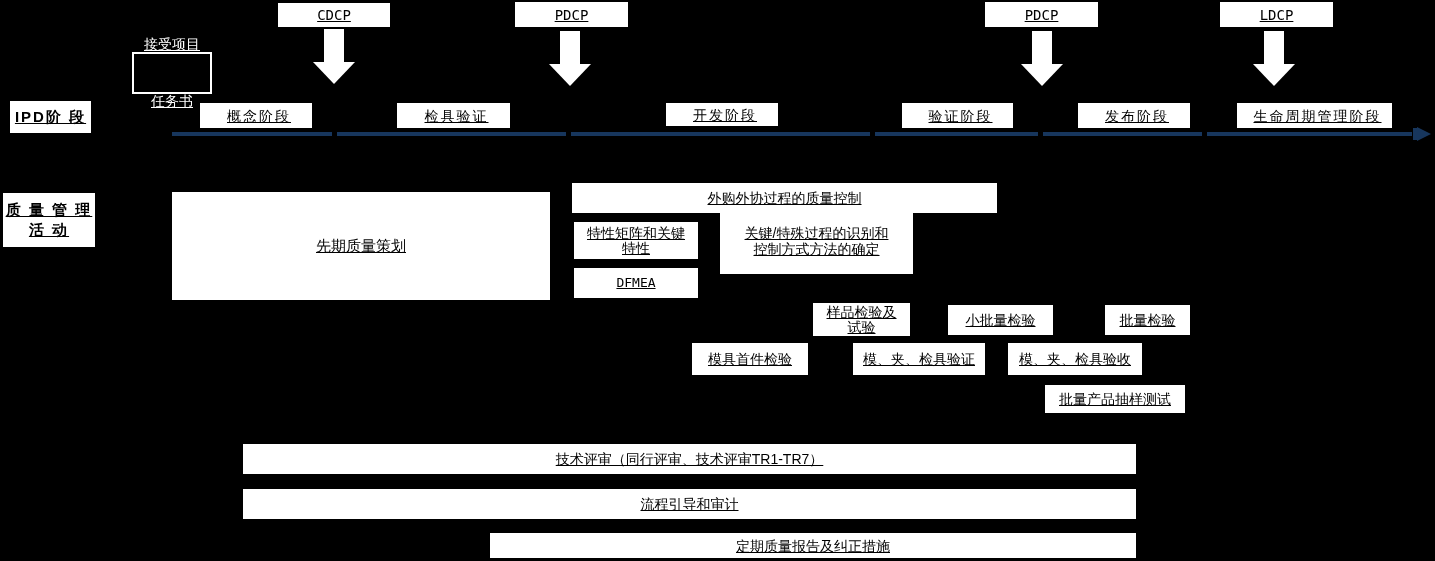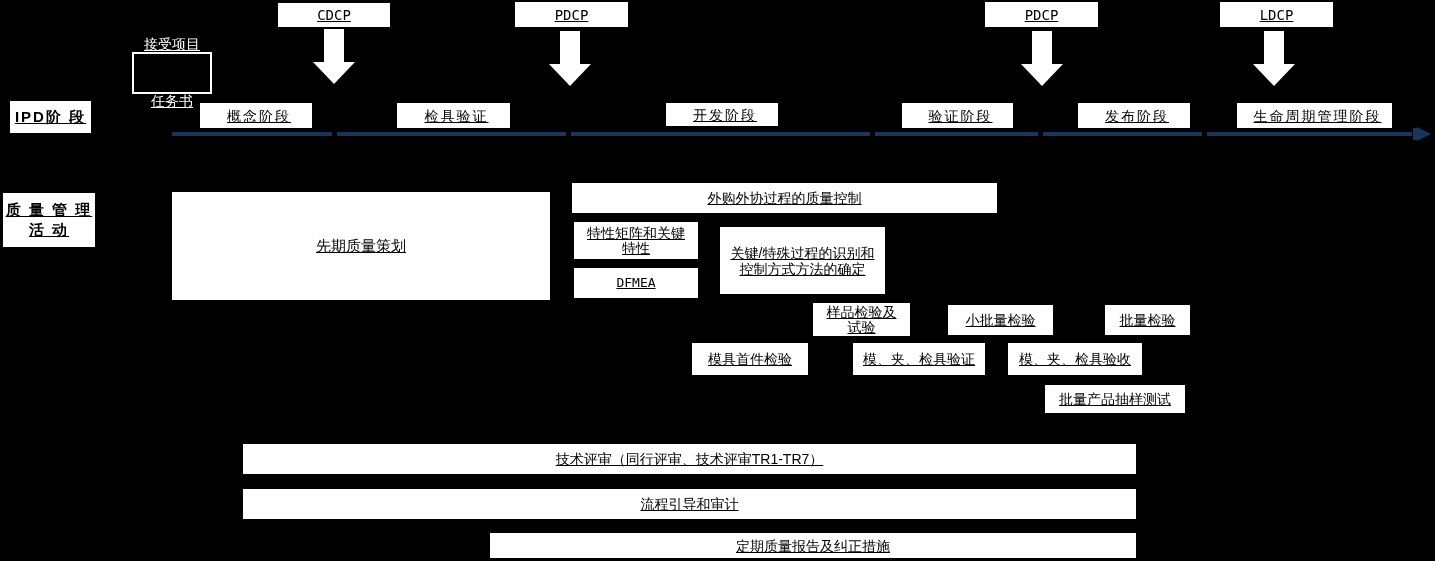--- a/index.html
+++ b/index.html
@@ -80,21 +80,21 @@
 
   <div class="box big" style="left:172px;top:192px;width:378px;height:108px">先期质量策划</div>
 
   <div class="box" style="left:572px;top:183px;width:425px;height:30px">外购外协过程的质量控制</div>
 
   <div class="box tight" style="left:574px;top:222px;width:124px;height:37px">
     <span>特性矩阵和关键</span>
     <span>特性</span>
   </div>
 
-  <div class="box" style="left:720px;top:227px;width:165px;height:67px">
+  <div class="box" style="left:720px;top:207px;width:193px;height:67px">
     <span>关键/特殊过程的识别和</span>
     <span>控制方式方法的确定</span>
   </div>
 
   <div class="box mono" style="left:574px;top:268px;width:124px;height:30px;font-size:13px">DFMEA</div>
 
   <div class="box tight" style="left:813px;top:303px;width:97px;height:33px">
     <span>样品检验及</span>
     <span>试验</span>
   </div>

